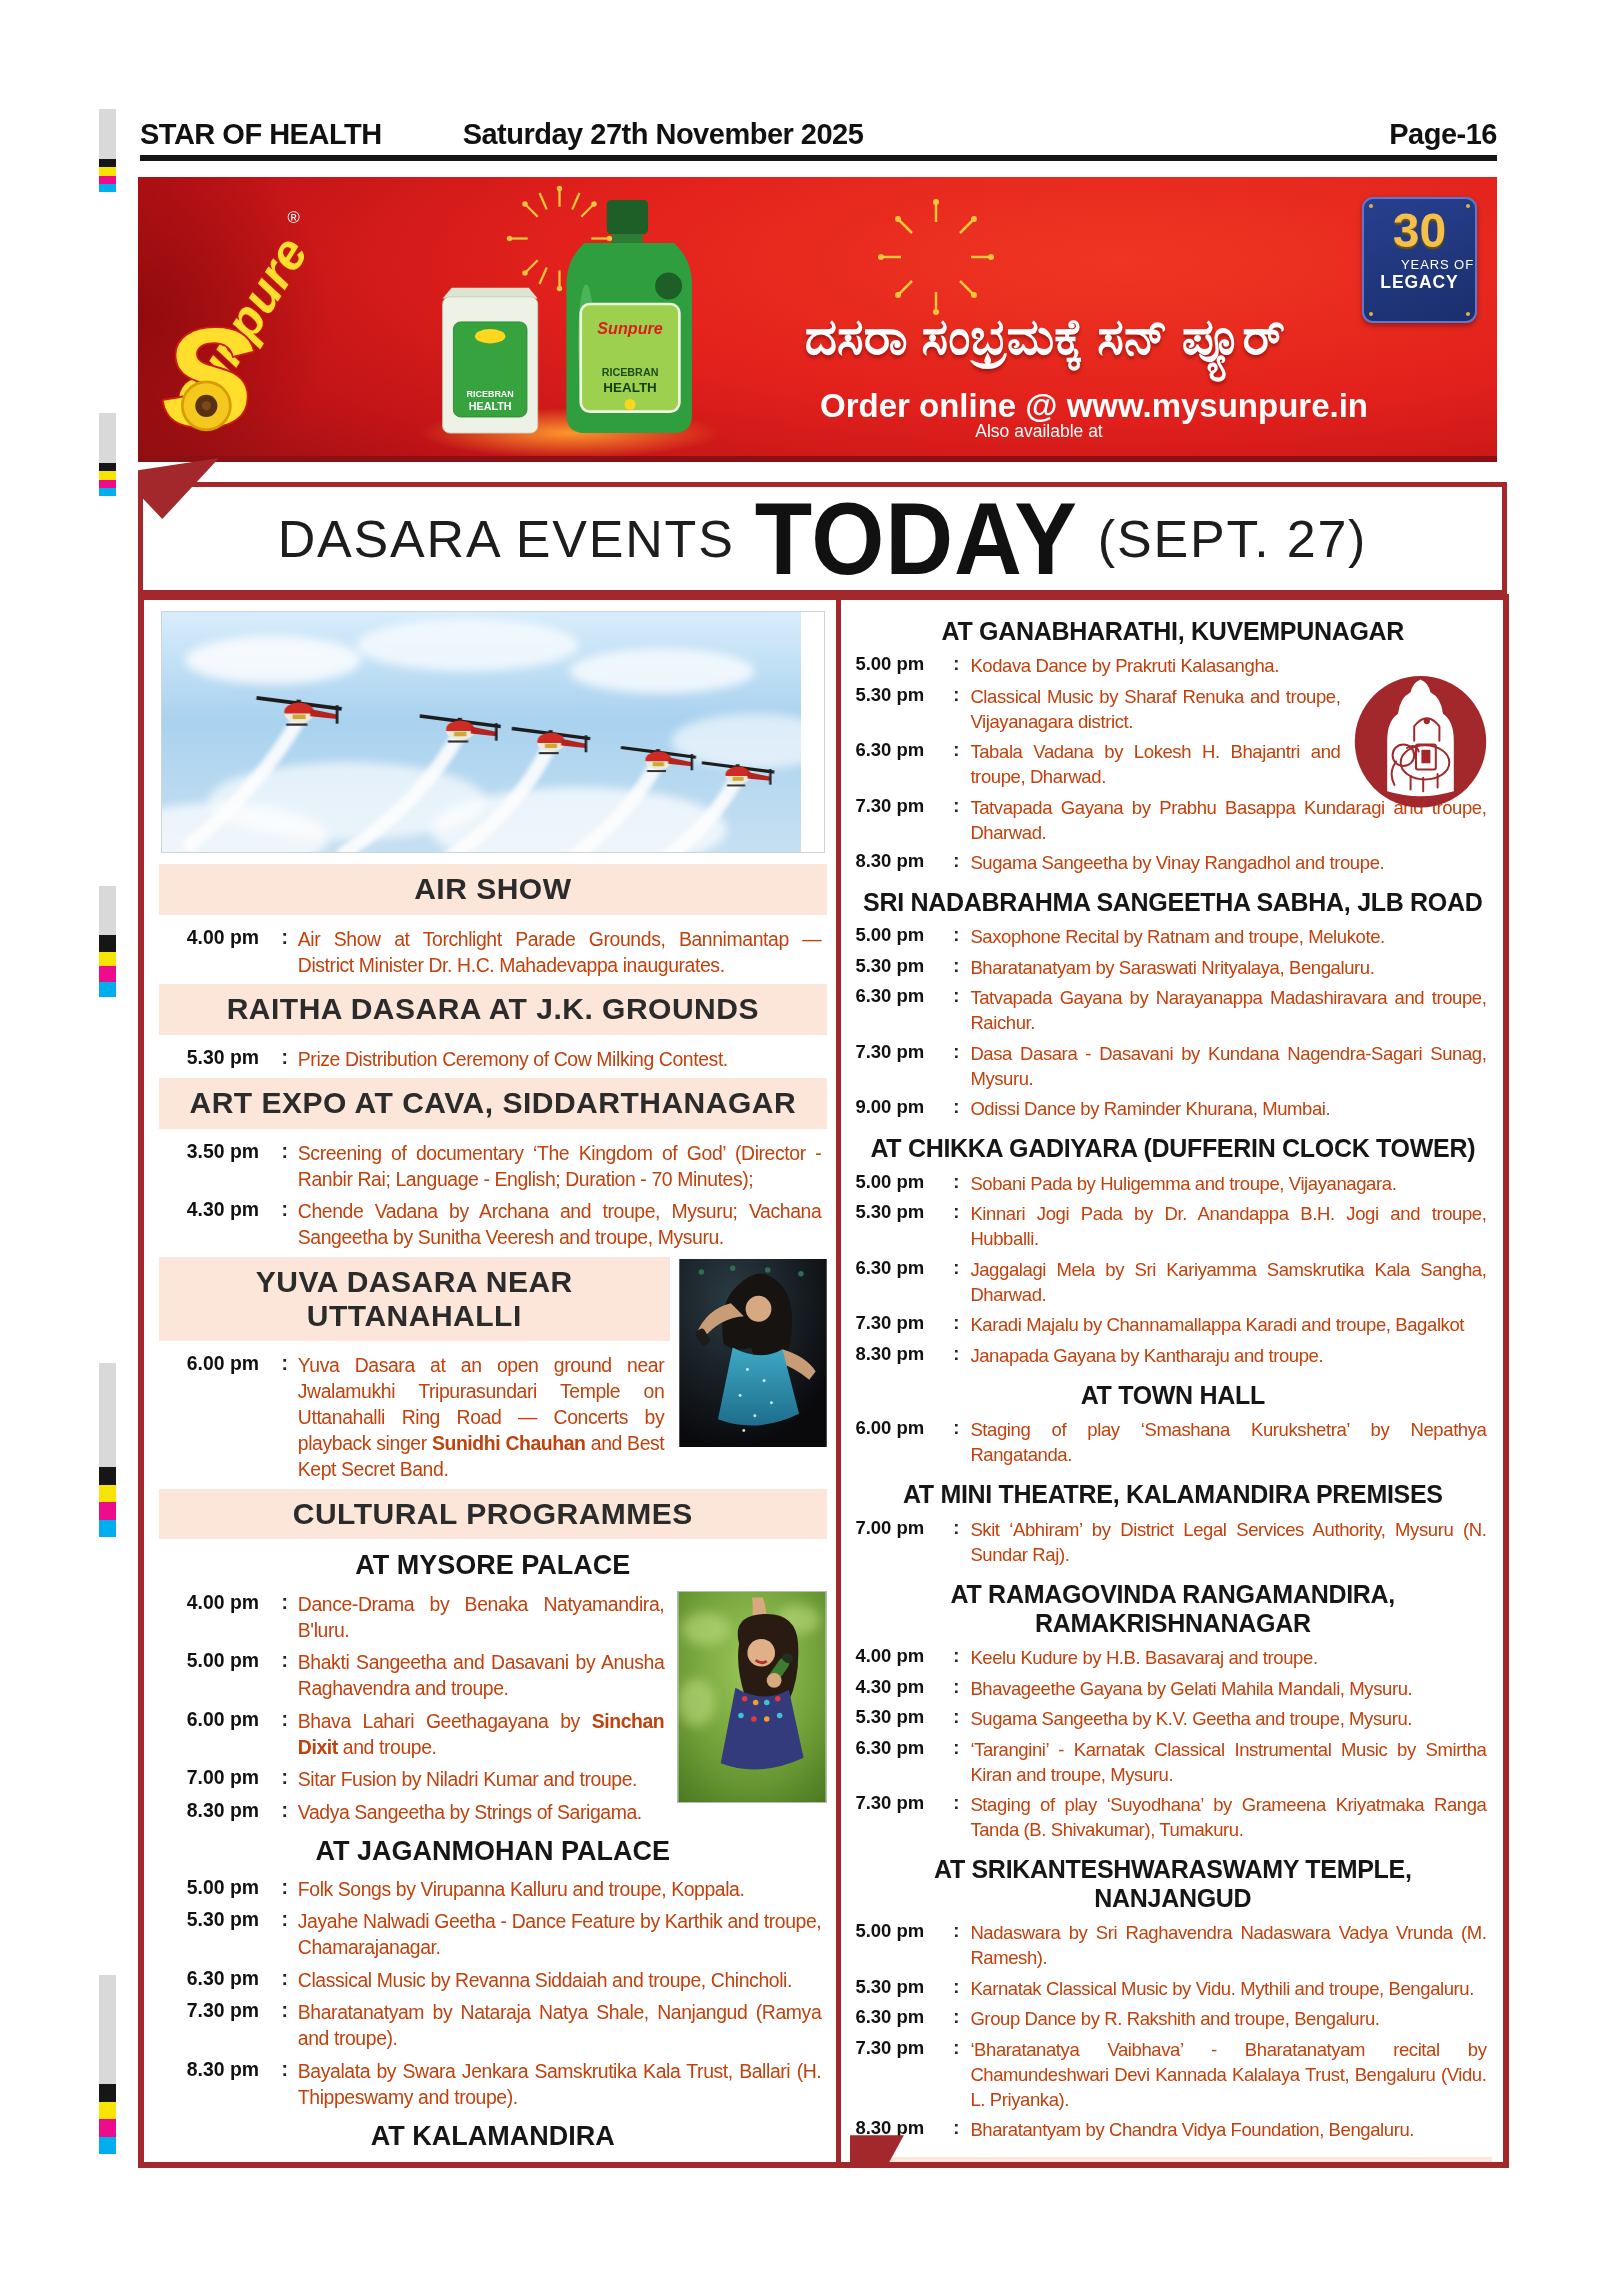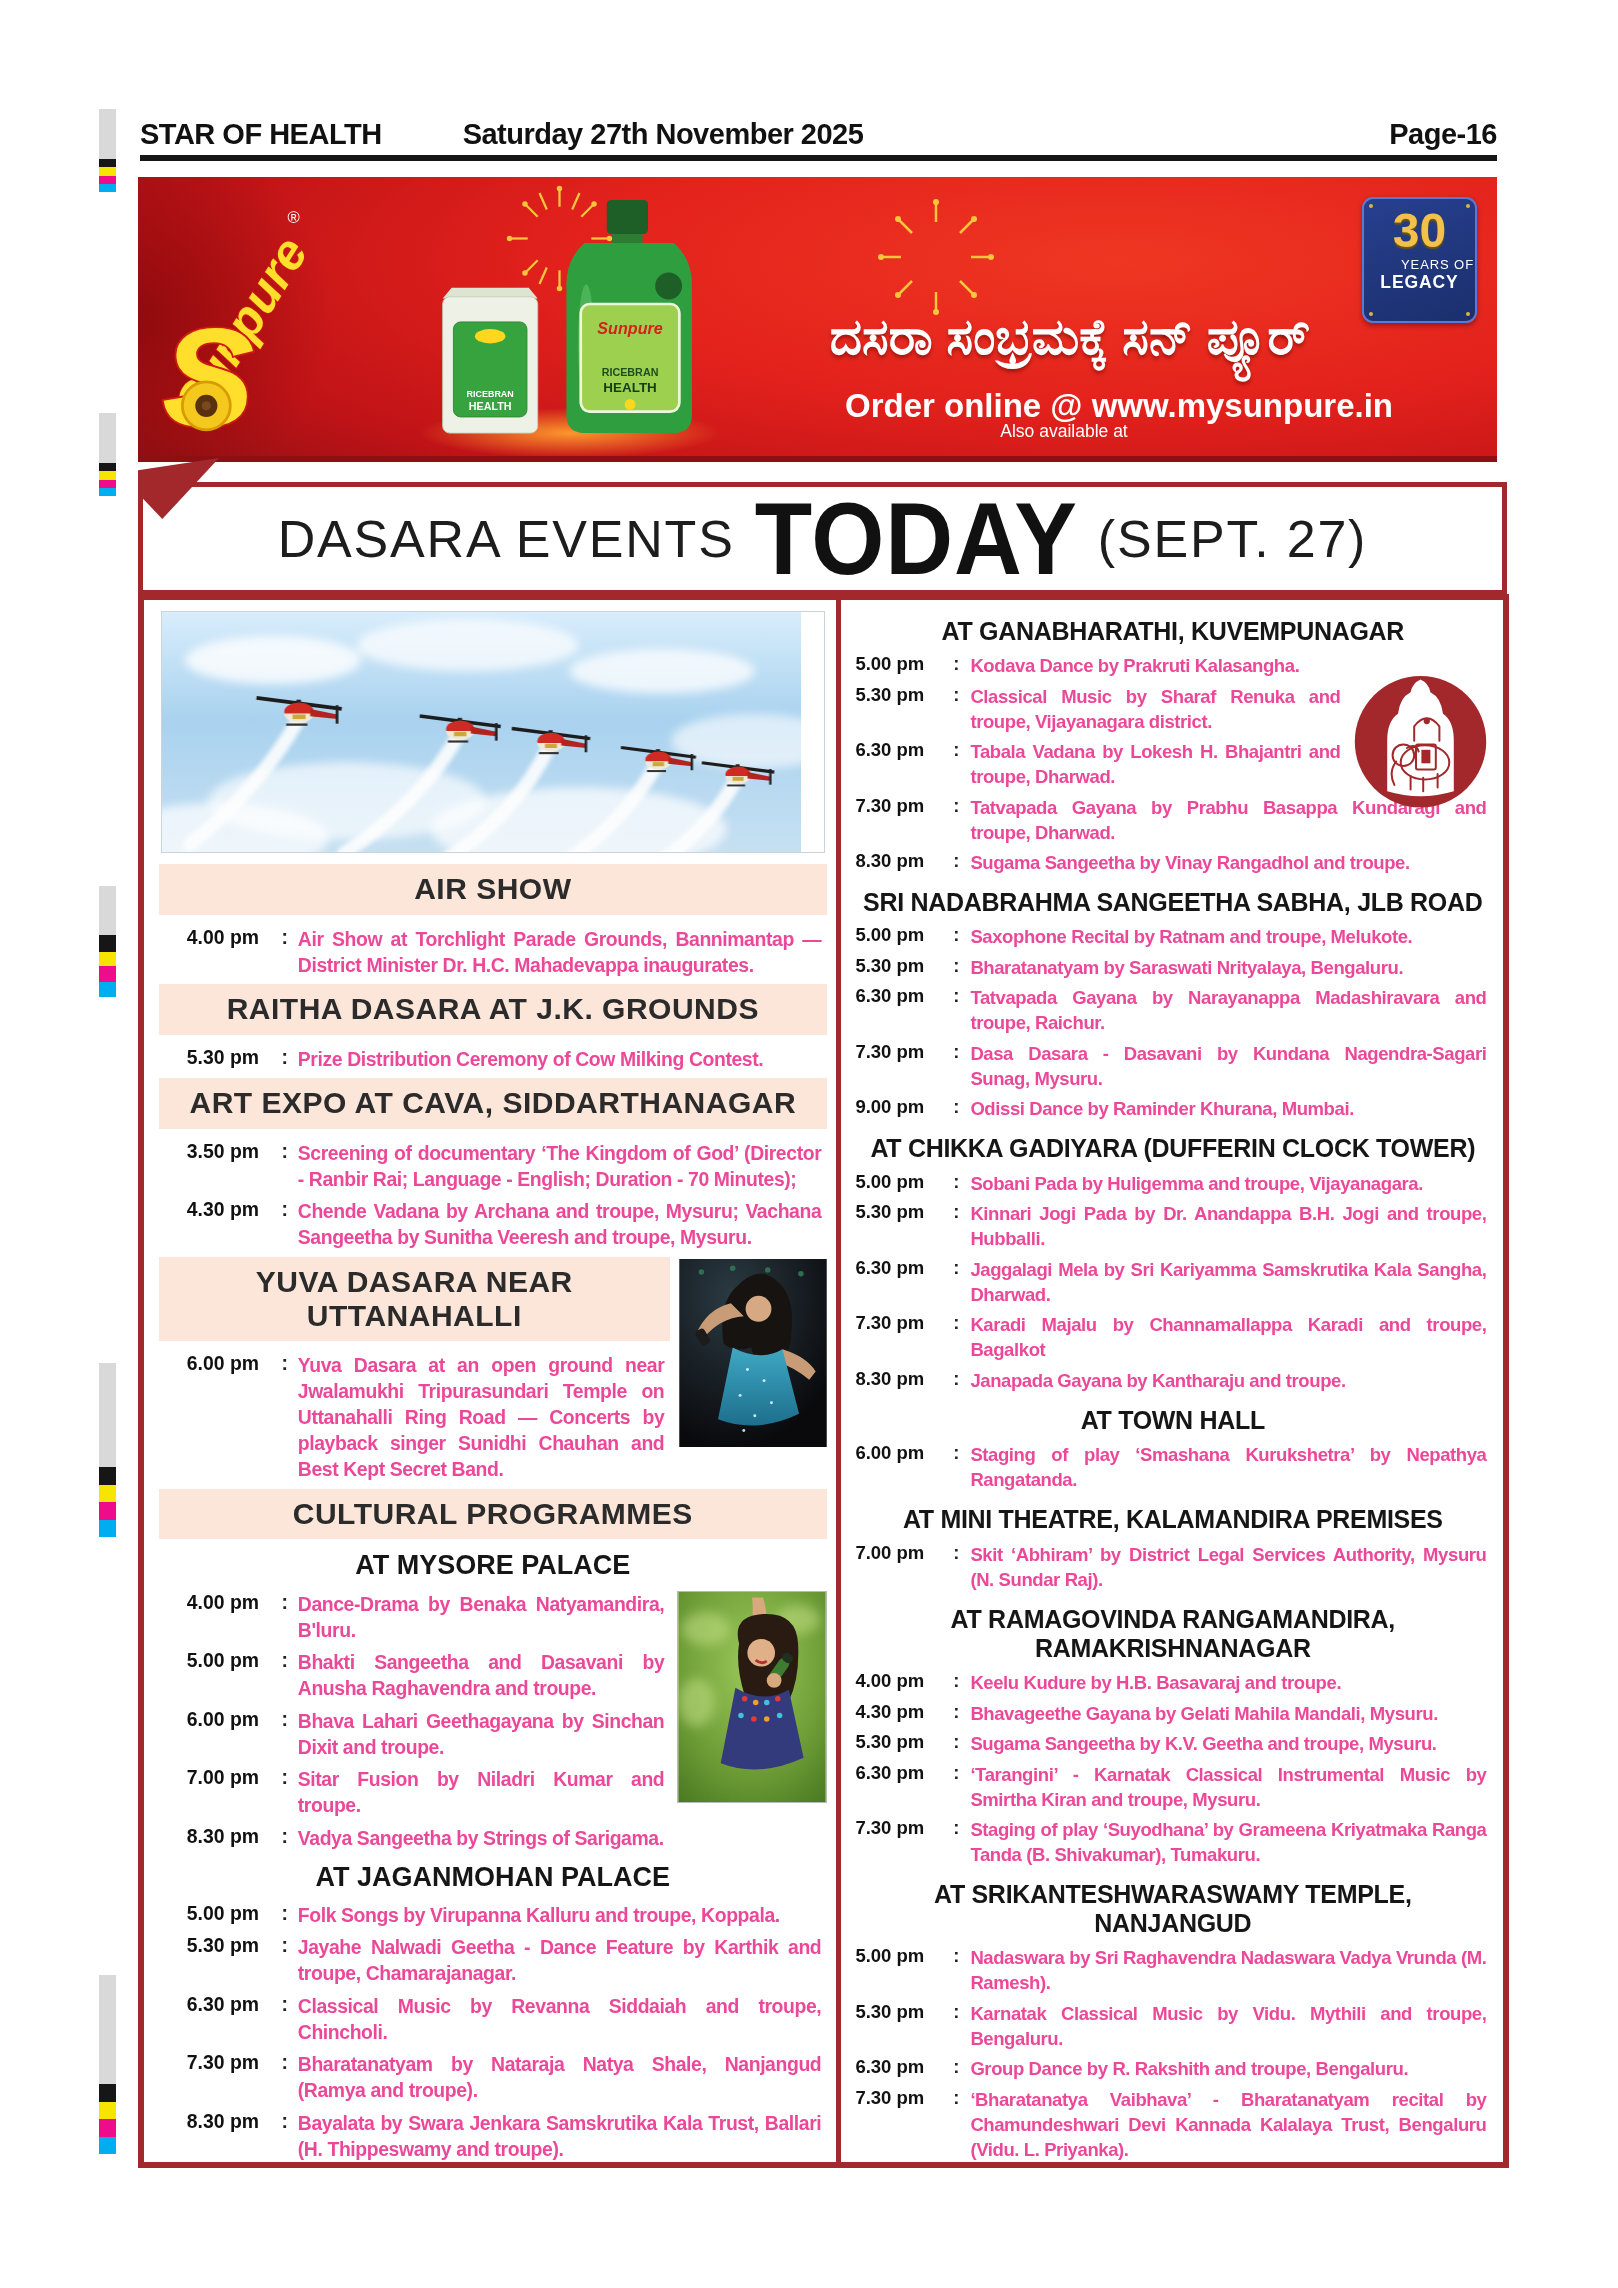--- a/index.html
+++ b/index.html
@@ -20,21 +20,21 @@
   
   .banner{position:absolute;left:138px;top:177px;width:1359px;height:279px;background:
      radial-gradient(90% 120% at 72% 30%, #ef3622 0%, #e2211c 45%, #c01317 78%, #8f1013 100%);
      border-bottom:6.5px solid #8c1013;overflow:hidden;}
   .banner .dotfield{position:absolute;left:0;top:0;width:240px;height:100%;
      background:radial-gradient(circle at 0% 50%, rgba(140,10,12,.9), rgba(140,10,12,0) 70%);}
   .logo-wrap{position:absolute;left:11px;top:-1.8px;width:231px;height:277px;}
   .fw1{position:absolute;left:367px;top:7.4px;width:109px;height:109px;}
   .fw2{position:absolute;left:738px;top:20px;width:122px;height:122px;}
   .products{position:absolute;left:266px;bottom:-3.7px;width:323px;height:269px;}
-  .bn-right{position:absolute;left:609px;top:0;width:646px;height:100%;}
+  .bn-right{position:absolute;left:584px;top:0;width:646px;height:100%;}
   .bn-head{position:absolute;left:0;top:131px;width:100%;text-align:center;color:#fff;font-weight:bold;font-size:50px;text-shadow:0 2.8px 3.7px rgba(90,0,0,.45);}
   .bn-order{position:absolute;left:0;top:210px;width:100%;text-align:right;color:#fff;font-weight:bold;font-size:33px;}
   .bn-badges{position:absolute;left:0;top:244px;width:100%;display:flex;justify-content:center;align-items:center;gap:8.3px;}
   .bn-badges .avail{color:#fff;font-size:17.5px;margin-right:3.7px;}
   .legacy{position:absolute;right:20px;top:20px;width:111px;height:122px;background:linear-gradient(160deg,#27408f,#1b2f6d);border:2.8px solid #5a79d6;border-radius:11px;color:#fff;text-align:center;box-shadow:0 2.8px 5.5px rgba(60,0,0,.4);}
   .legacy .n{font-size:48px;font-weight:bold;color:#f3c14b;text-shadow:0 1.8px 1.8px #7a5a00;line-height:1.1;margin-top:5.5px;}
   .legacy .t1{font-size:13px;letter-spacing:0.9px;padding-left:36px;}
   .legacy .t2{font-size:17.5px;font-weight:bold;letter-spacing:0.9px;}
   .legacy .dot{position:absolute;width:4.6px;height:4.6px;border-radius:50%;background:#d9b44a;}
   .legacy .d1{left:4.6px;top:4.6px}.legacy .d2{right:4.6px;top:4.6px}.legacy .d3{left:4.6px;bottom:4.6px}.legacy .d4{right:4.6px;bottom:4.6px}
@@ -60,21 +60,21 @@
   
   .bar-hdr{background:#FBE6D9;color:#2b2b2b;font-weight:bold;font-size:30px;text-align:center;padding:8.3px 0;margin:3.7px 0 11px 0;letter-spacing:0.5px;}
   .bar-hdr.narrow{margin-right:159px;}
   .sub-hdr{font-weight:bold;font-size:27px;color:#161616;text-align:center;margin:11px 0 9.2px 0;}
   .r-hdr{font-weight:bold;font-size:25px;color:#161616;text-align:center;margin:13px 0 7.4px 0;letter-spacing:-0.3px;}
   
   .ev{display:grid;grid-template-columns:85px 26px 1fr;margin:0 0 6.5px 0;padding-left:28px;}
   .col-right .ev{padding-left:1.8px;grid-template-columns:87px 28px 1fr;margin-bottom:5.5px;}
   .ev-time{font-weight:bold;color:#111;font-size:19.4px;}
   .ev-colon{font-weight:bold;text-align:center;font-size:19.4px;}
-  .ev-text{font-size:19.4px;color:#ec4899;line-height:26px;text-align:justify;letter-spacing:-0.4px;padding-right:5.5px;font-weight:bold;}
+  .ev-text{font-size:19.4px;color:#c2410c;line-height:26px;text-align:justify;letter-spacing:-0.4px;padding-right:5.5px;}
   .col-right .ev-text{font-size:18.5px;line-height:25px;}
   .col-right .ev-time,.col-right .ev-colon{font-size:18.5px;}
   .lsec .narrow,.subsec .narrow{margin-right:157px;}
   .rsec .narrow{margin-right:146px;}
   
   .daily{position:relative;margin-top:14.8px;}
   .daily-flag{position:absolute;left:-3.7px;top:-22px;width:54px;height:65px;background:#A2282B;clip-path:polygon(0 0,100% 0,34% 100%,0 62%);z-index:3;}
   .daily-bar{background:#FBE6D9;font-weight:bold;font-size:33px;color:#2b2b2b;padding:9.2px 0 9.2px 85px;margin-bottom:13px;letter-spacing:0.5px;}
 </style>
 </head>

